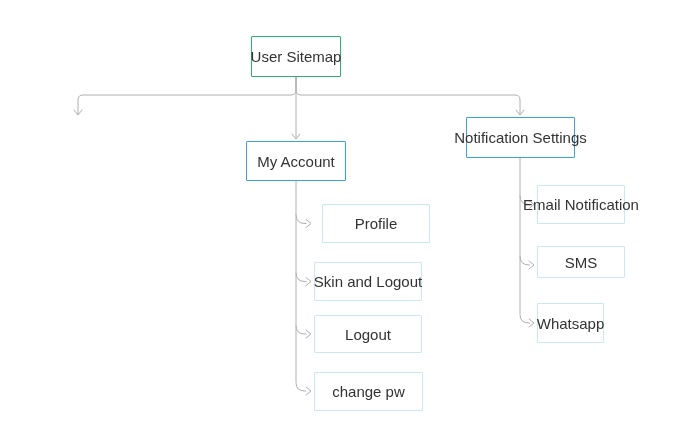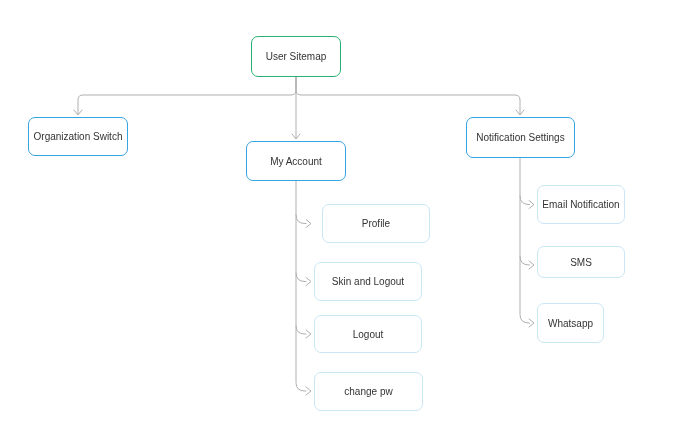--- a/index.html
+++ b/index.html
@@ -20,26 +20,26 @@
     left: 0;
     top: 0;
     width: 698px;
     height: 439px;
     pointer-events: none;
   }
   .node {
     position: absolute;
     box-sizing: border-box;
     background: #ffffff;
-    border-radius: 7px;
+    border-radius: 1px;
     display: flex;
     align-items: center;
     justify-content: center;
     text-align: center;
-    font-size: 10px;
+    font-size: 15px;
     color: #333333;
     white-space: nowrap;
     cursor: default;
   }
   .lvl-root { border: 1.5px solid #2bb273; }
   .lvl-1    { border: 1.5px solid #38a3e2; }
   .lvl-2    { border: 1px solid #c9e7f5; }
 
   
   #n-user-sitemap        { left: 251px; top: 36px;  width: 90px;  height: 41px; }
@@ -89,23 +89,20 @@
     <path d="M 529 200.5 L 534 204.5 L 529 208.5"></path>
 
     <path d="M 520 256.5 Q 520 265 529 265 L 529.5 265"></path>
     <path d="M 529 261 L 534 265 L 529 269"></path>
   </svg>
 
   <div class="node lvl-root" id="n-user-sitemap">
     <span>User Sitemap</span>
   </div>
 
-  <div class="node lvl-1" id="n-organization-switch">
-    <span>Organization Switch</span>
-  </div>
 
   <div class="node lvl-1" id="n-notification">
     <span>Notification Settings</span>
   </div>
 
   <div class="node lvl-1" id="n-my-account">
     <span>My Account</span>
   </div>
 
   <div class="node lvl-2" id="n-profile">

